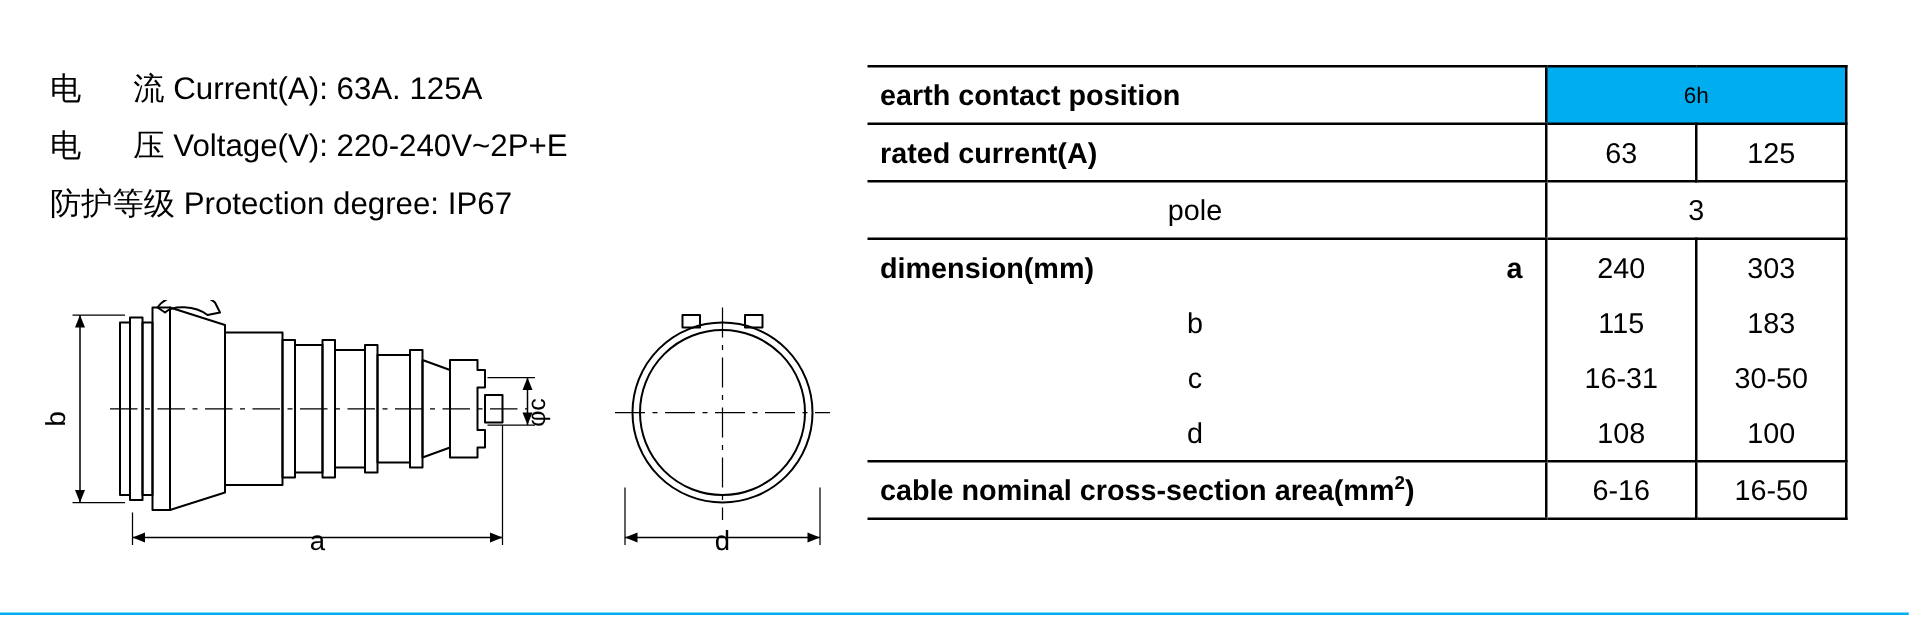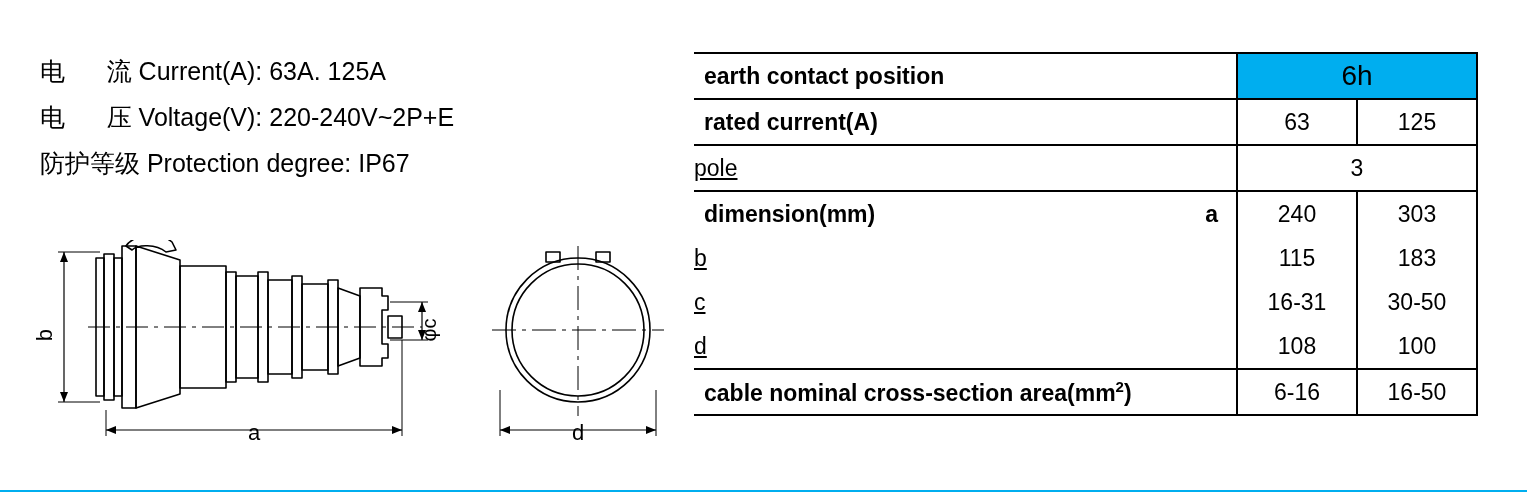--- a/index.html
+++ b/index.html
@@ -63,34 +63,33 @@
     vertical-align: middle;
     height: 44px;
   }
   .lbl {
     text-align: left;
     padding-left: 10px !important;
     white-space: nowrap;
     font-weight: bold;
   }
   .lbl-right {
-    text-align: left;
+    text-align: center;
     padding-right: 18px !important;
     white-space: nowrap;
-    text-decoration: underline;
   }
   .val {
     text-align: center;
     width: 118px;
   }
   .hdr-blue {
     background: #00AEEF;
     color: #000;
     text-align: center;
-    font-size: 28px;
+    font-size: 18px;
   }
   .rule-top { border-top: 2px solid #000; }
   .rule-bot { border-bottom: 2px solid #000; }
   .vline-l { border-left: 2px solid #000; }
   .vline-r { border-right: 2px solid #000; }
 
   .sup { font-size: 15px; vertical-align: super; }
 
   
   #bottom-strip {

